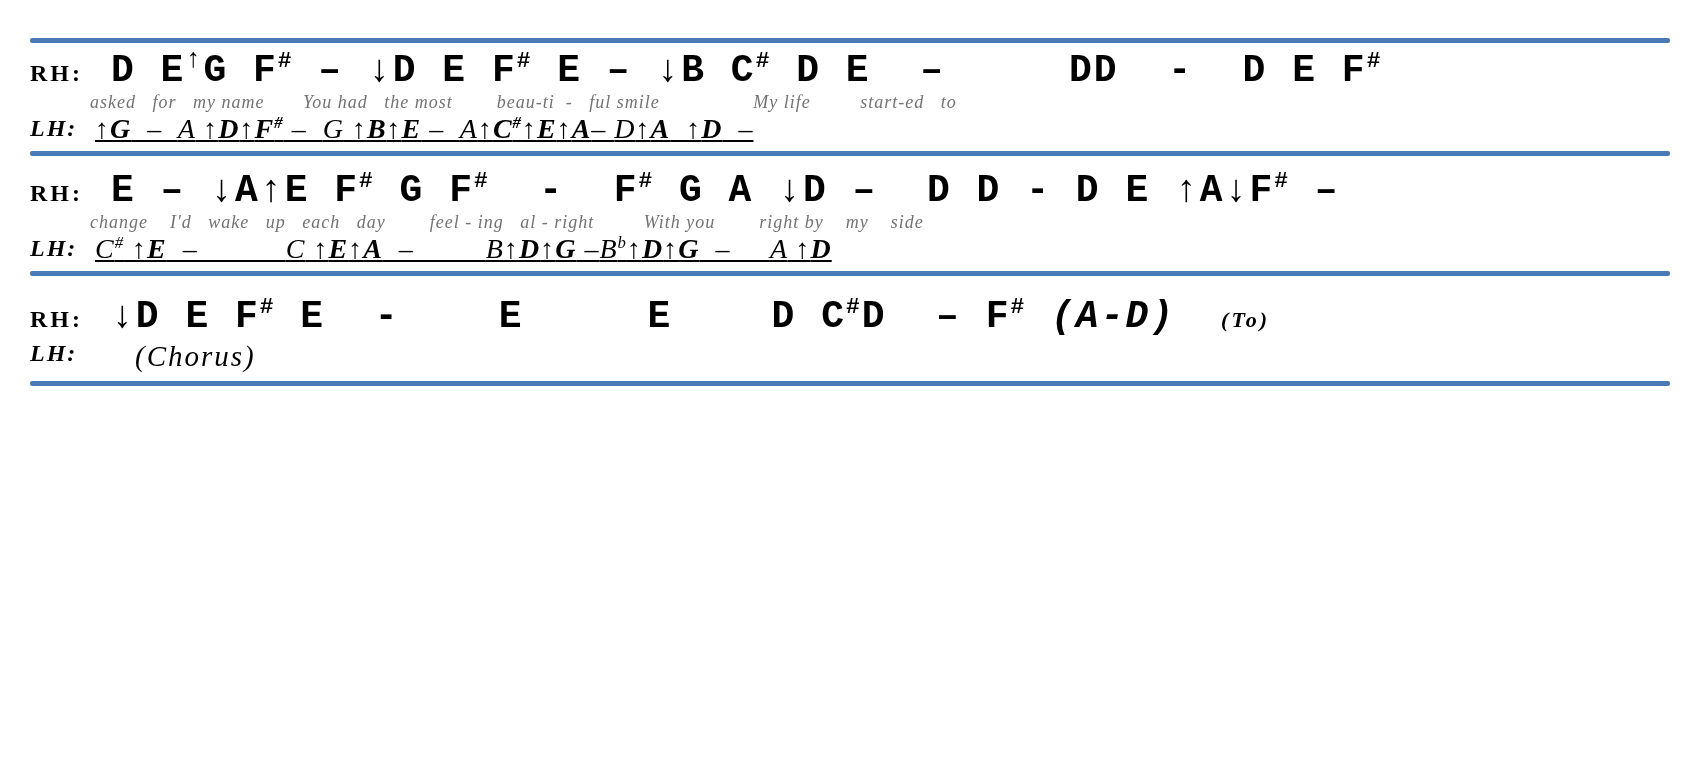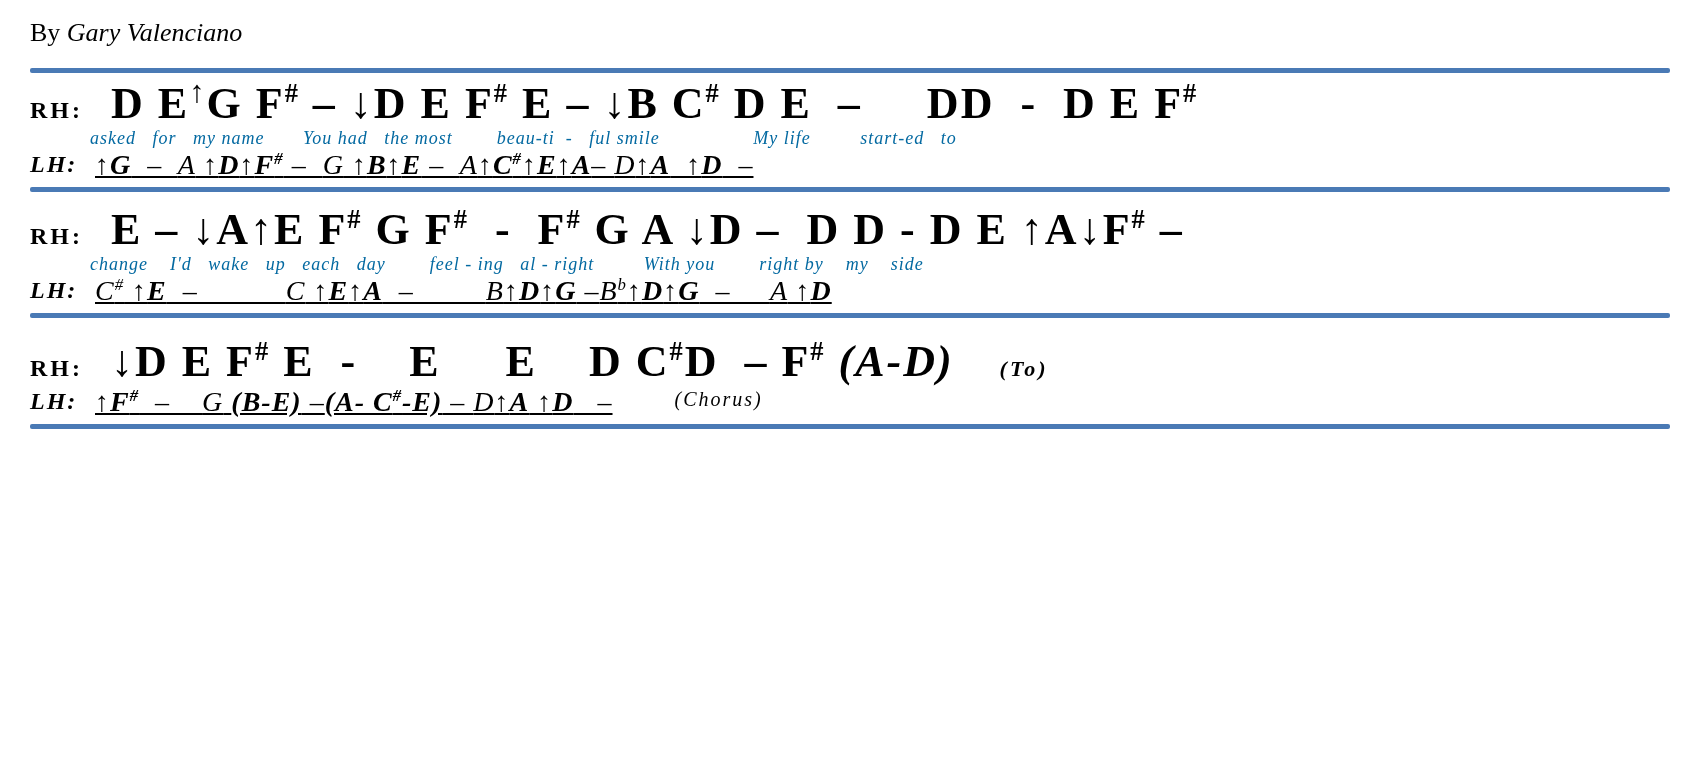--- a/index.html
+++ b/index.html
@@ -42,44 +42,44 @@
     }
 
     .row {
       display: flex;
       align-items: baseline;
       margin: 2px 0;
       flex-wrap: nowrap;
     }
 
     .rh-notes {
-      font-size: 44px;
+      font-size: 38px;
       font-weight: 900;
-      font-family: Liberation Serif, serif;
+      font-family: Liberation Mono, monospace;
       letter-spacing: 2px;
       line-height: 1;
     }
 
     .lh-notes {
       font-size: 28px;
       font-style: italic;
       font-family: 'Times New Roman', Times, serif;
       letter-spacing: 1px;
       line-height: 1;
       text-decoration: underline;
     }
 
     .lyrics-row {
       font-size: 18px;
       font-style: italic;
       font-family: 'Times New Roman', Times, serif;
       letter-spacing: 1px;
       padding-left: 60px;
       margin: 1px 0 2px 0;
-      color: #0369a1;
+      color: #737373;
     }
 
     sup {
       font-size: 0.6em;
       vertical-align: super;
     }
 
     .section-block {
       margin-bottom: 8px;
     }
@@ -116,32 +116,29 @@
       display: inline-block;
       vertical-align: baseline;
     }
 
     .to-label {
       font-size: 22px;
       font-style: italic;
       margin-left: 30px;
     }
     .chorus-label {
-      font-size: 20px;
+      font-size: 29px;
       font-style: italic;
-      margin-left: 62px;
+      margin-left: 40px;
     }
   </style>
 </head>
 <body>
 
 <div class="header">
-  <div class="header-right">
-    <span>By </span><em>Gary Valenciano</em>
-  </div>
 </div>
 
 <div class="section-wrapper">
   <div class="blue-line"></div>
   <div class="section-block">
     <div class="row rh-line">
       <span class="label">RH:</span>
       <span class="rh-notes">
         D E<span style="font-size:0.7em;vertical-align:super;">↑</span>G F<sup>#</sup> – ↓D E F<sup>#</sup> E – ↓B C<sup>#</sup> D E &nbsp;–&nbsp;&nbsp;&nbsp;&nbsp; DD &nbsp;-&nbsp; D E F<sup>#</sup>
       </span>
@@ -184,20 +181,17 @@
   <div class="section-block" style="margin-top:8px;">
     <div class="row rh-line">
       <span class="label">RH:</span>
       <span class="rh-notes">
         ↓D E F<sup>#</sup> E &nbsp;- &nbsp;&nbsp; E &nbsp;&nbsp;&nbsp; E &nbsp;&nbsp; D C<sup>#</sup>D &nbsp;– F<sup>#</sup> <em style="font-weight:bold;">(A-D)</em>
       </span>
       <span class="to-label"><em>(To)</em></span>
     </div>
     <div class="row lh-line" style="margin-top:4px;">
       <span class="label">LH:</span>
-      <span class="lh-notes">
-        ↑<em><b>F<sup>#</sup></b></em> &nbsp;–&nbsp;&nbsp;&nbsp; <em>G</em> <em><b>(B-E)</b></em> –<em><b>(A- C<sup>#</sup>-E)</b></em> – <em>D</em>↑<em><b>A</b></em> ↑<em><b>D</b></em> &nbsp;&nbsp;–
-      </span>
       <span class="chorus-label"><em>(Chorus)</em></span>
     </div>
   </div>
   <div class="blue-line"></div>
 </div>
 
 </body></html>

